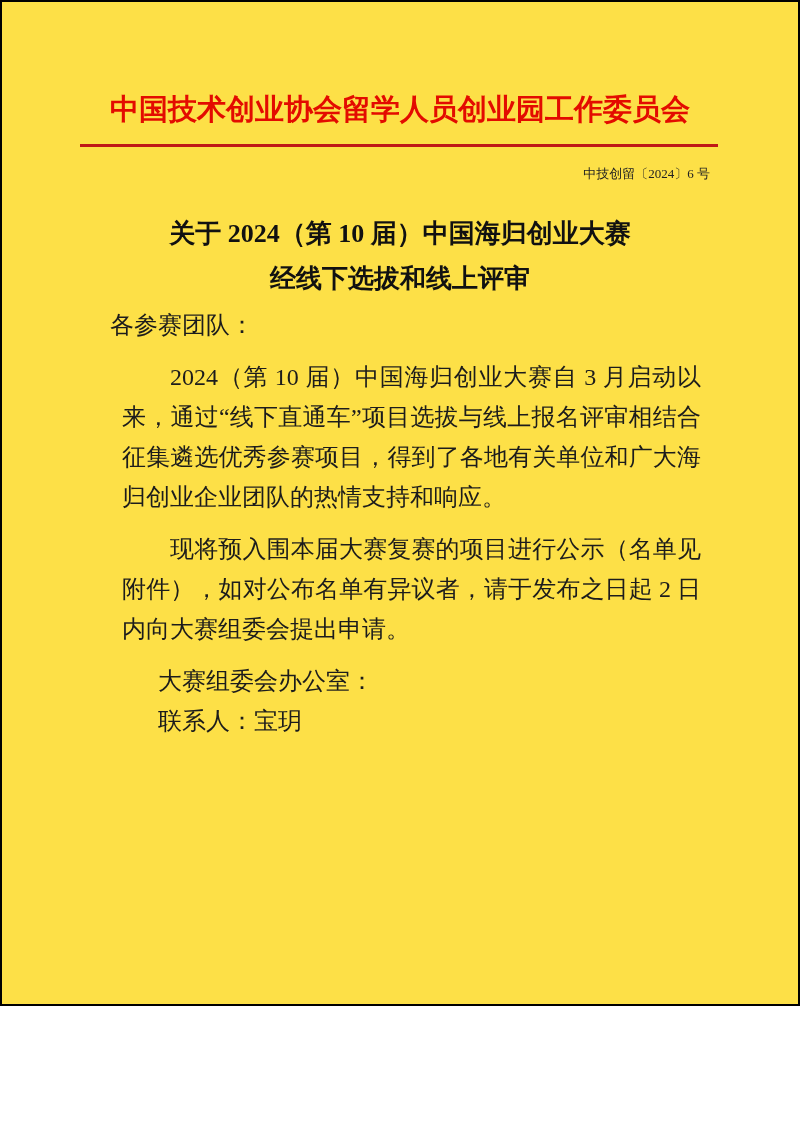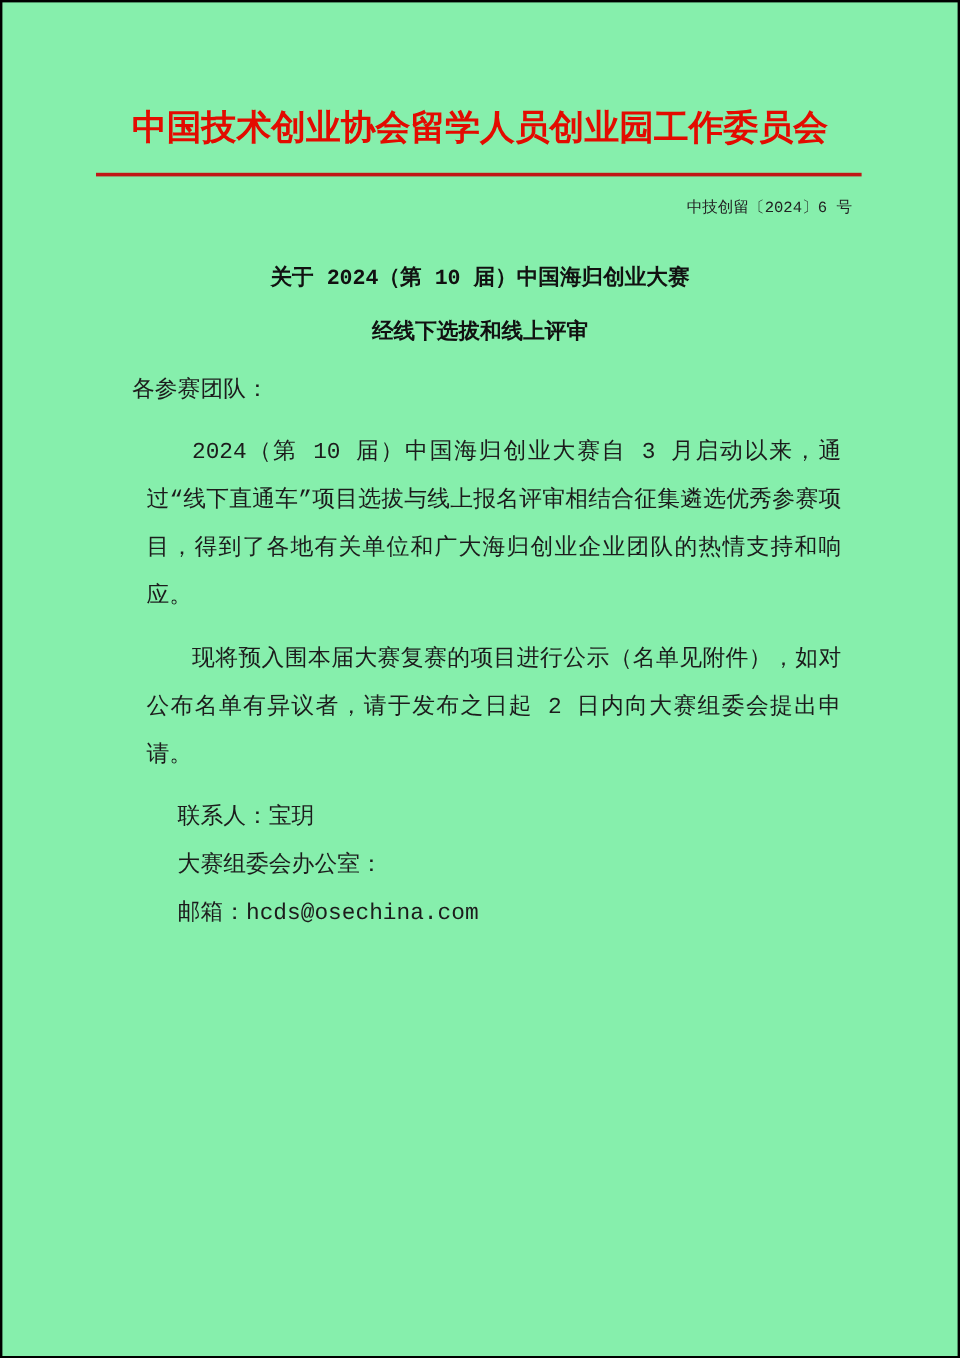--- a/index.html
+++ b/index.html
@@ -5,25 +5,25 @@
   :root {
     --header_red: #e30b00;
     --rule_red: #c01816;
     --text: #1c1c1c;
   }
   * { box-sizing: border-box; }
   html, body { margin: 0; padding: 0; background: #ffffff; }
   .page {
     position: relative;
     width: 800px;
-    height: 1132px;
-    background: #86efac;
+    height: 1006px;
+    background: #fde047;
     border: 2px solid #000000;
     overflow: hidden;
-    font-family: Liberation Mono, monospace;
+    font-family: Liberation Serif, serif;
     color: var(--text);
   }
   .org-name {
     margin: 86px 38px 0 38px;
     text-align: center;
     font-size: 29px;
     font-weight: bold;
     line-height: 42px;
     color: var(--header_red);
     letter-spacing: 0px;
@@ -37,29 +37,29 @@
   .doc-number {
     text-align: right;
     margin: 14px 88px 0 0;
     font-size: 13px;
     line-height: 26px;
     color: #222222;
   }
   .doc-title {
     margin: 24px 20px 0 20px;
     text-align: center;
-    font-size: 18px;
+    font-size: 26px;
     font-weight: bold;
     line-height: 45px;
     color: #111111;
   }
   .doc-title .title-line { display: block; }
   .doc-main {
     margin: 4px 85px 0 108px;
-    font-size: 19px;
+    font-size: 24px;
     line-height: 40px;
     text-align: justify;
   }
   .salutation { margin: 0; }
   .para {
     margin: 12px;
     text-indent: 2em;
   }
   .contact-block p {
     margin: 0;
@@ -83,20 +83,19 @@
       <span class="title-line">关于 2024（第 10 届）中国海归创业大赛</span>
       <span class="title-line">经线下选拔和线上评审</span>
     </h2>
 
     <div class="doc-main">
       <p class="salutation">各参赛团队：</p>
       <p class="para">2024（第 10 届）中国海归创业大赛自 3 月启动以来，通过“线下直通车”项目选拔与线上报名评审相结合征集遴选优秀参赛项目，得到了各地有关单位和广大海归创业企业团队的热情支持和响应。</p>
       <p class="para">现将预入围本届大赛复赛的项目进行公示（名单见附件），如对公布名单有异议者，请于发布之日起 2 日内向大赛组委会提出申请。</p>
 
       <div class="contact-block">
+        <p>大赛组委会办公室：</p>
         <p>联系人：宝玥</p>
-        <p>大赛组委会办公室：</p>
-        <p>邮箱：hcds@osechina.com</p>
       </div>
     </div>
   </main>
 
 </div>
 
 </body></html>

